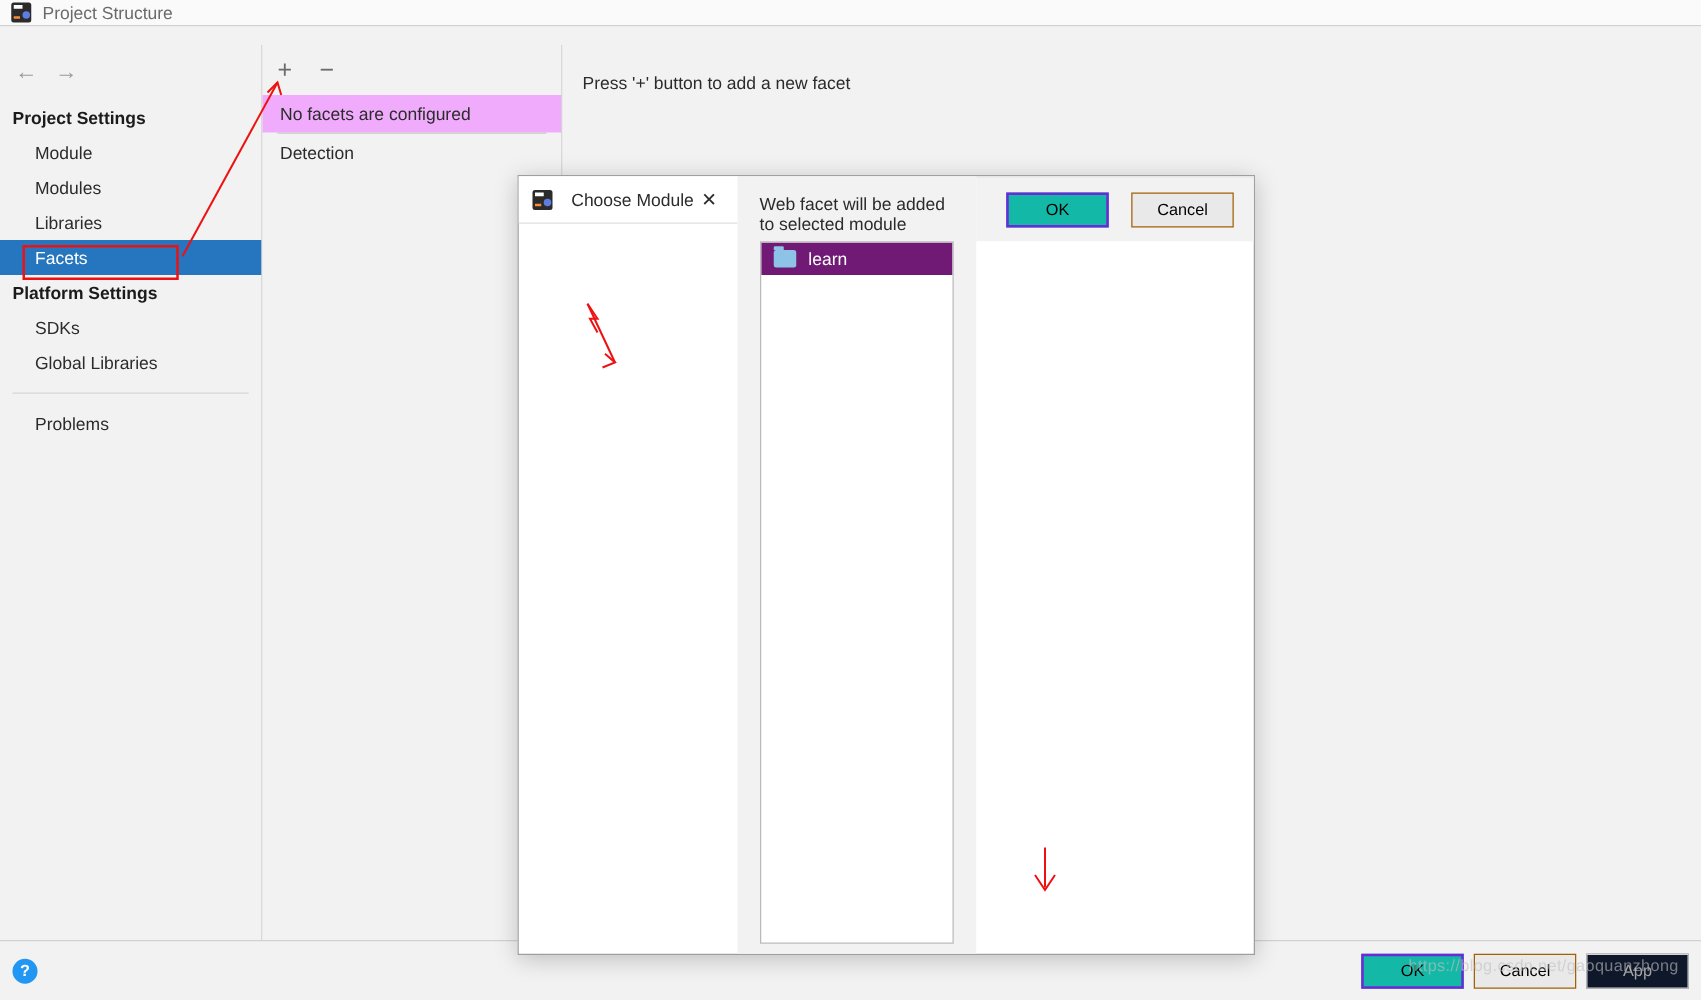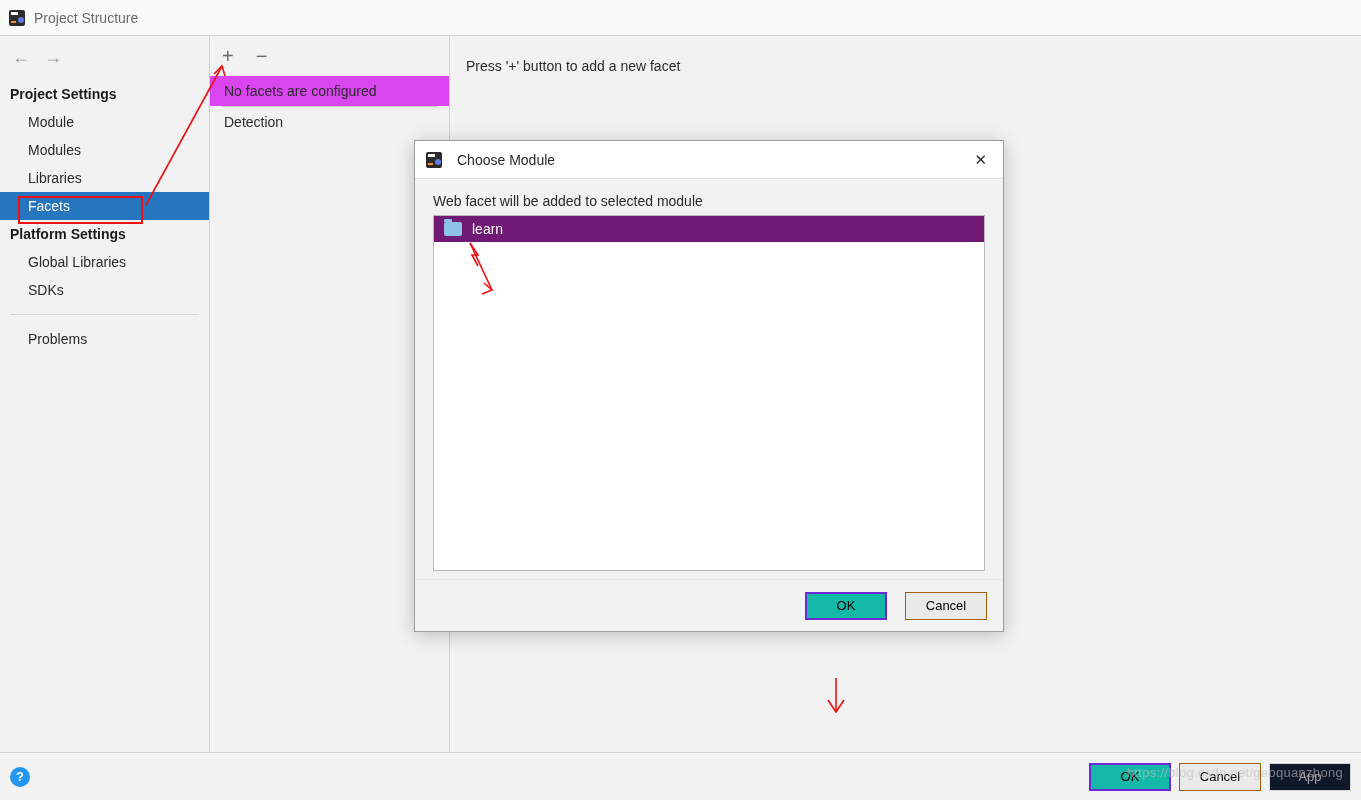--- a/index.html
+++ b/index.html
@@ -8,21 +8,21 @@
       font-size: 13px;
       color: #2b2b2b;
       background: #f2f2f2;
       width: 1361px;
       height: 800px;
       overflow: hidden;
       position: relative;
     }
     
     .titlebar {
-      height: 36px;
+      height: 21px;
       border-bottom: 1px solid #d1d1d1;
       display: flex;
       align-items: center;
       padding: 0 8px;
       background: #fafafa;
     }
     .app-icon {
       width: 18px; height: 18px;
       margin-right: 8px;
       display: inline-block;
@@ -89,21 +89,21 @@
       align-items: center;
       color: #555;
       font-size: 20px;
       line-height: 1;
     }
     .mid-icon { cursor: pointer; color:#6b6b6b; }
     .mid-row {
       padding: 7px 14px;
       font-size: 14px;
     }
-    .mid-row.highlight { background: #d946ef; }
+    .mid-row.highlight { background: #f0abfc; }
     .mid-sep {
       border: none;
       border-top: 1px solid #c9c9c9;
       margin: 0 12px;
     }
 
     
     .content {
       flex: 1;
       background: #f2f2f2;
@@ -145,26 +145,26 @@
       cursor: pointer;
       margin-left: 8px;
     }
     .btn.primary { border: 2px solid #6d28d9; background:#14b8a6; }
     .btn.disabled { color:#a4a4a4; background:#0f172a; border-color:#d4d4d4; cursor:default; }
 
     
     .dialog {
       position: absolute;
       left: 414px; top: 140px;
-      width: 590px; height: 492px;
+      width: 590px; height: 624px;
       background: #fff;
       border: 1px solid #9f9f9f;
       box-shadow: 0 3px 18px rgba(0,0,0,.22);
       display: flex;
-      flex-direction: column;
+      flex-direction: row;
     }
     .dialog-titlebar {
       height: 38px;
       display: flex;
       align-items: center;
       padding: 0 10px;
       border-bottom: 1px solid #e0e0e0;
       background: #fff;
     }
     .dialog-title { font-size: 14px; margin-left: 6px; }
@@ -257,22 +257,22 @@
     <div class="nav-arrows">
       <span class="nav-arrow">←</span>
       <span class="nav-arrow">→</span>
     </div>
     <div class="sidebar-heading">Project Settings</div>
     <div class="sidebar-item">Module</div>
     <div class="sidebar-item">Modules</div>
     <div class="sidebar-item">Libraries</div>
     <div class="sidebar-item selected">Facets</div>
     <div class="sidebar-heading">Platform Settings</div>
+    <div class="sidebar-item">SDKs</div>
     <div class="sidebar-item">Global Libraries</div>
-    <div class="sidebar-item">SDKs</div>
     <hr class="sidebar-sep">
     <div class="sidebar-item" style="padding-left:28px;">Problems</div>
   </div>
 
   <div class="midlist">
     <div class="mid-toolbar">
       <span class="mid-icon">+</span>
       <span class="mid-icon">−</span>
     </div>
     <div class="mid-row highlight">No facets are configured</div>

